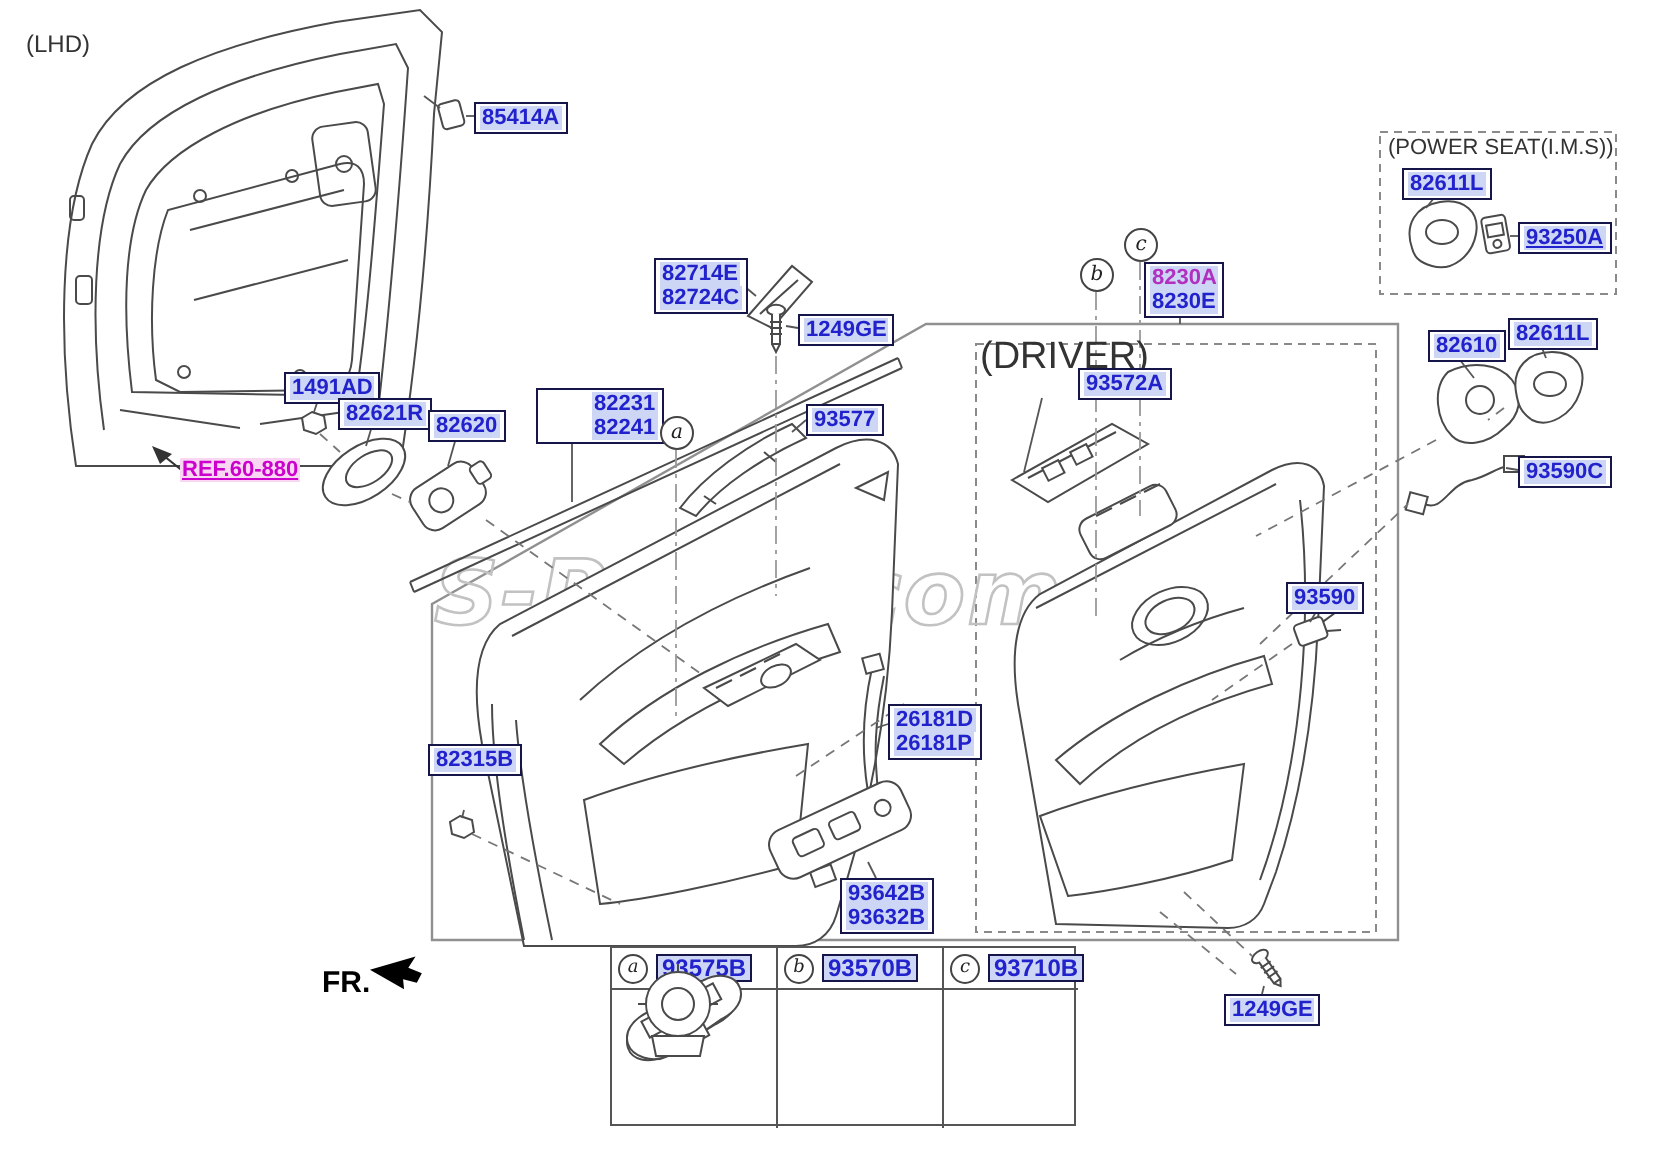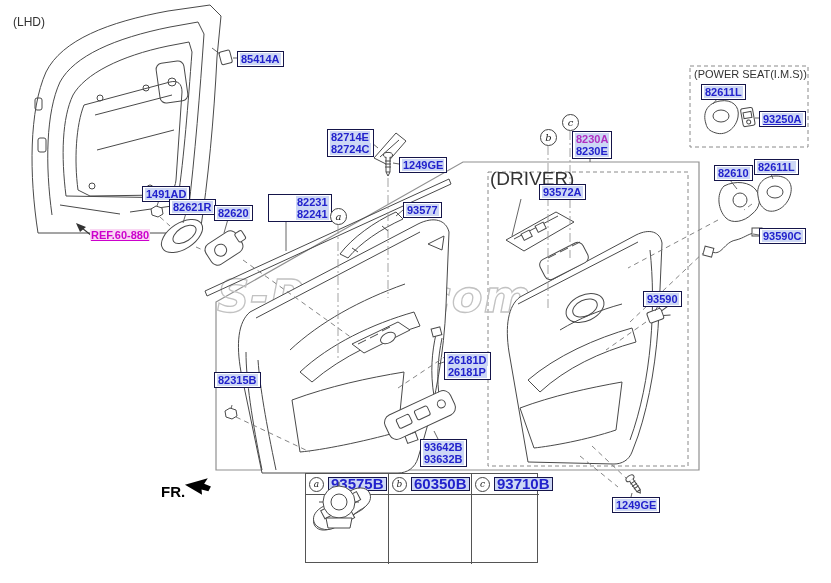--- a/index.html
+++ b/index.html
@@ -50,21 +50,21 @@
     box-sizing:border-box;
   }
   .pt-body:nth-child(6){border-right:none;}
   .pt-circ{
     width:13px;height:13px;border:1px solid #444;border-radius:50%;background:#fff;
     color:#222;font:italic 9px "DejaVu Serif",serif;flex:0 0 auto;
     display:flex;align-items:center;justify-content:center;
   }
   .pt-part{
     border:1px solid #15154a;background:var(--label-highlight,#cdd7f5);
-    color:var(--label-text,#2222cc);font-size:15px;font-weight:bold;
+    color:var(--label-text,#2222cc);font-size:12px;font-weight:bold;
     padding:0 2px;line-height:12px;
   }
 </style>
 </head>
 <body>
 
 <div class="stage">
 
   <svg width="831" height="583" viewBox="0 0 831 583">
 
@@ -349,21 +349,21 @@
       <div class="callout" style="left: 562px; top: 114px;">c</div>
     </div>
 
   <div class="ptable">
     <div class="pt-head">
       <span class="pt-circ">a</span>
       <span class="pt-part">93575B</span>
     </div>
     <div class="pt-head">
       <span class="pt-circ">b</span>
-      <span class="pt-part">60350B</span>
+      <span class="pt-part">93570B</span>
     </div>
     <div class="pt-head">
       <span class="pt-circ">c</span>
       <span class="pt-part">93710B</span>
     </div>
     <div class="pt-body">
       <svg width="76" height="64" viewBox="0 0 76 64" fill="#fff" stroke="#4a4a4a" stroke-width="1">
         <path d="M8,50 C6,44 10,38 18,34 L44,18 C52,14 60,16 62,22 C64,28 60,34 52,38 L26,54 C18,58 10,56 8,50 Z"></path>
         <rect x="20" y="34" width="10" height="8" transform="rotate(-28 25 38)"></rect>
         <rect x="32" y="27" width="10" height="8" transform="rotate(-28 37 31)"></rect>

